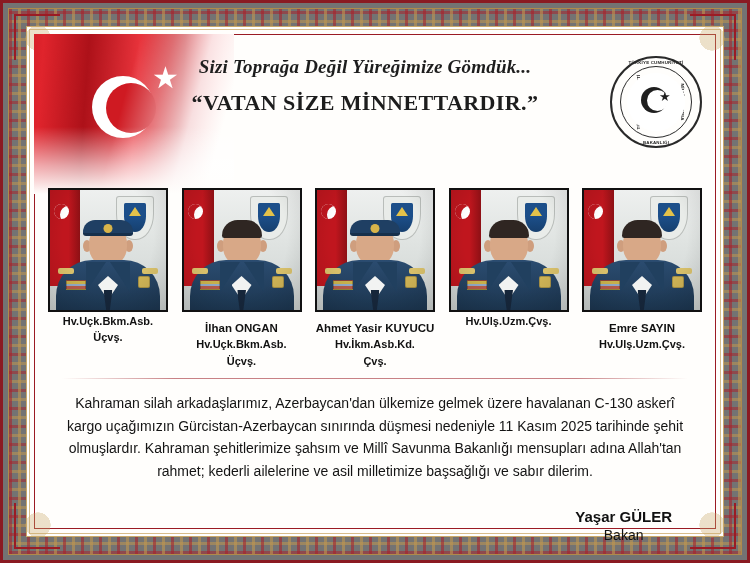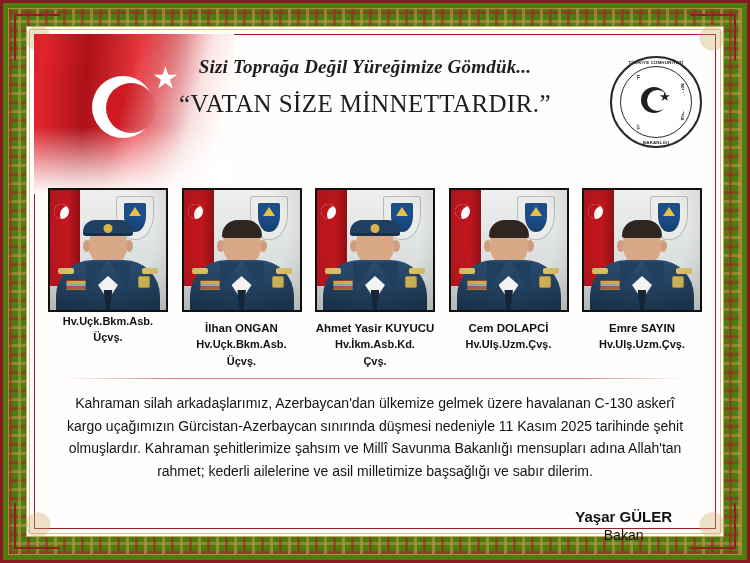--- a/index.html
+++ b/index.html
@@ -5,21 +5,21 @@
   * { box-sizing: border-box; }
   html, body {
     margin: 0; padding: 0;
     width: 750px; height: 563px;
     background: #ffffff;
     font-family: "Liberation Sans", sans-serif;
   }
   #poster {
     position: relative;
     width: 750px; height: 563px;
-    background: #4d7c0f;
+    background: #737373;
     overflow: hidden;
   }
 
   
   .frame-outer {
     position: absolute; inset: 0;
     border: 3px solid #8a1a22;
   }
   .frame-ornament {
     position: absolute;
@@ -122,22 +122,22 @@
     font-family: "Liberation Serif", serif;
     font-style: italic;
     font-weight: bold;
     font-size: 19px;
     color: #1d1d1d;
     letter-spacing: 0.2px;
   }
   .header-line2 {
     margin-top: 12px;
     font-family: "Liberation Serif", serif;
-    font-weight: normal;
-    font-size: 25px;
+    font-weight: bold;
+    font-size: 22px;
     color: #1d1d1d;
     letter-spacing: 0.4px;
   }
 
   
   .emblem {
     position: absolute;
     right: 48px; top: 56px;
     width: 92px; height: 92px;
   }
@@ -527,21 +527,20 @@
         <div class="epaulette-l"></div>
         <div class="epaulette-r"></div>
         <div class="collar-l"></div>
         <div class="collar-r"></div>
         <div class="shirt"></div>
         <div class="tie"></div>
         <div class="ribbons"></div>
         <div class="badge-r"></div>
         <div class="vignette"></div>
       </div>
-      <div class="martyr-name">Cem DOLAPCİ</div>
       <div class="martyr-rank">Hv.Ulş.Uzm.Çvş.</div>
       <div class="martyr-rank"></div>
     </div>
 
     <div class="martyr">
       <div class="photo">
         <div class="bk-flag"></div>
         <div class="bk-plaque">
             <div class="sh"></div>
           </div>

